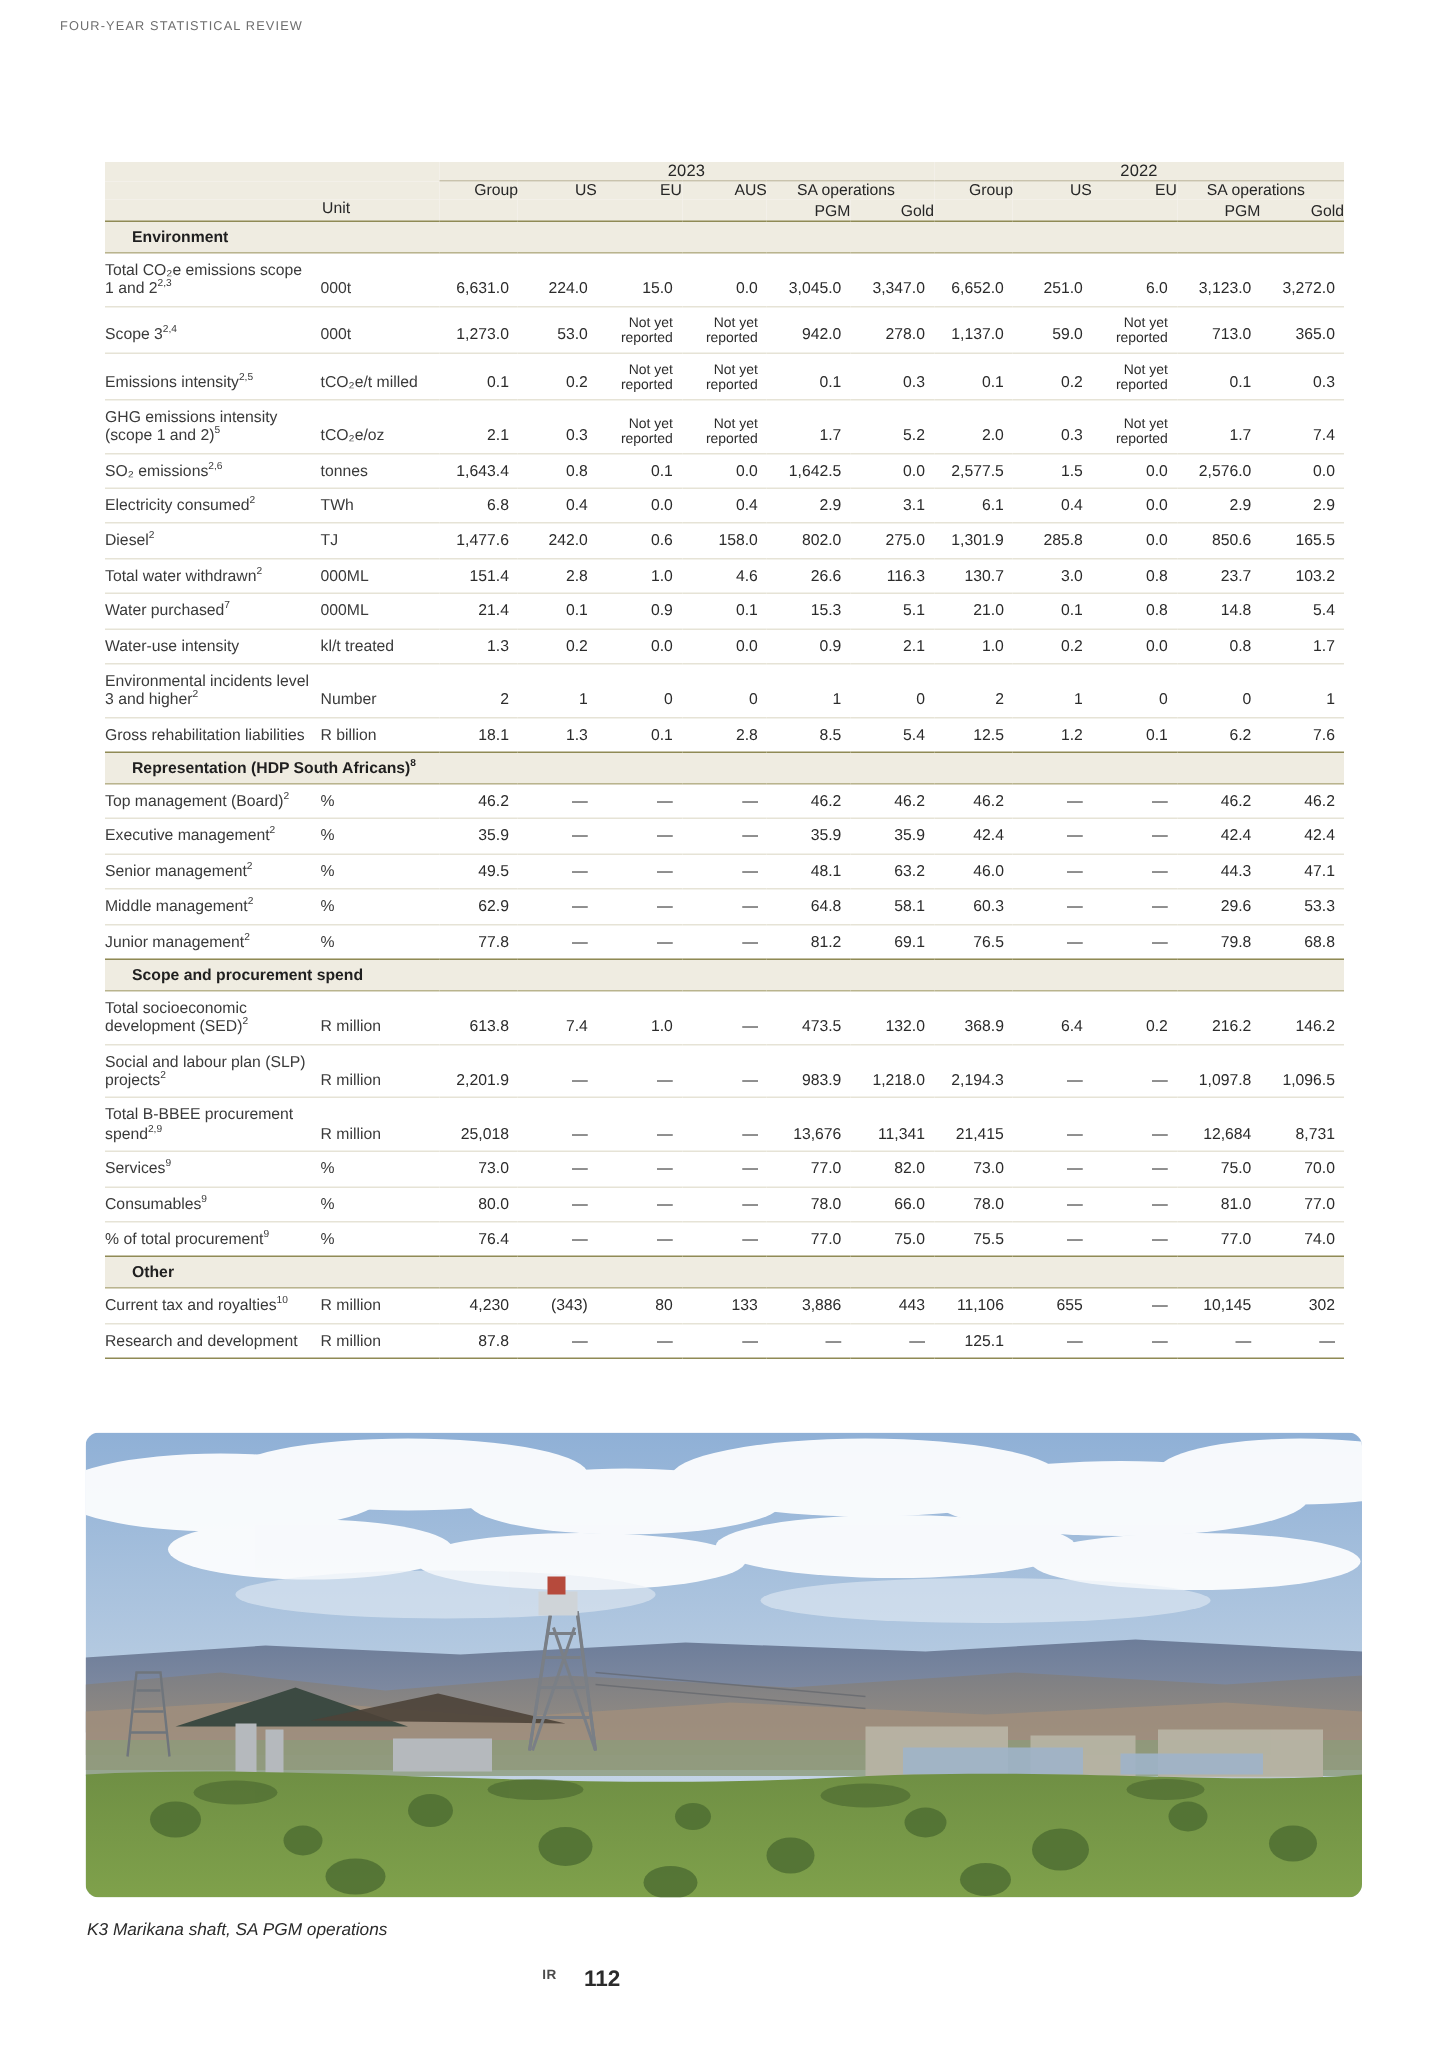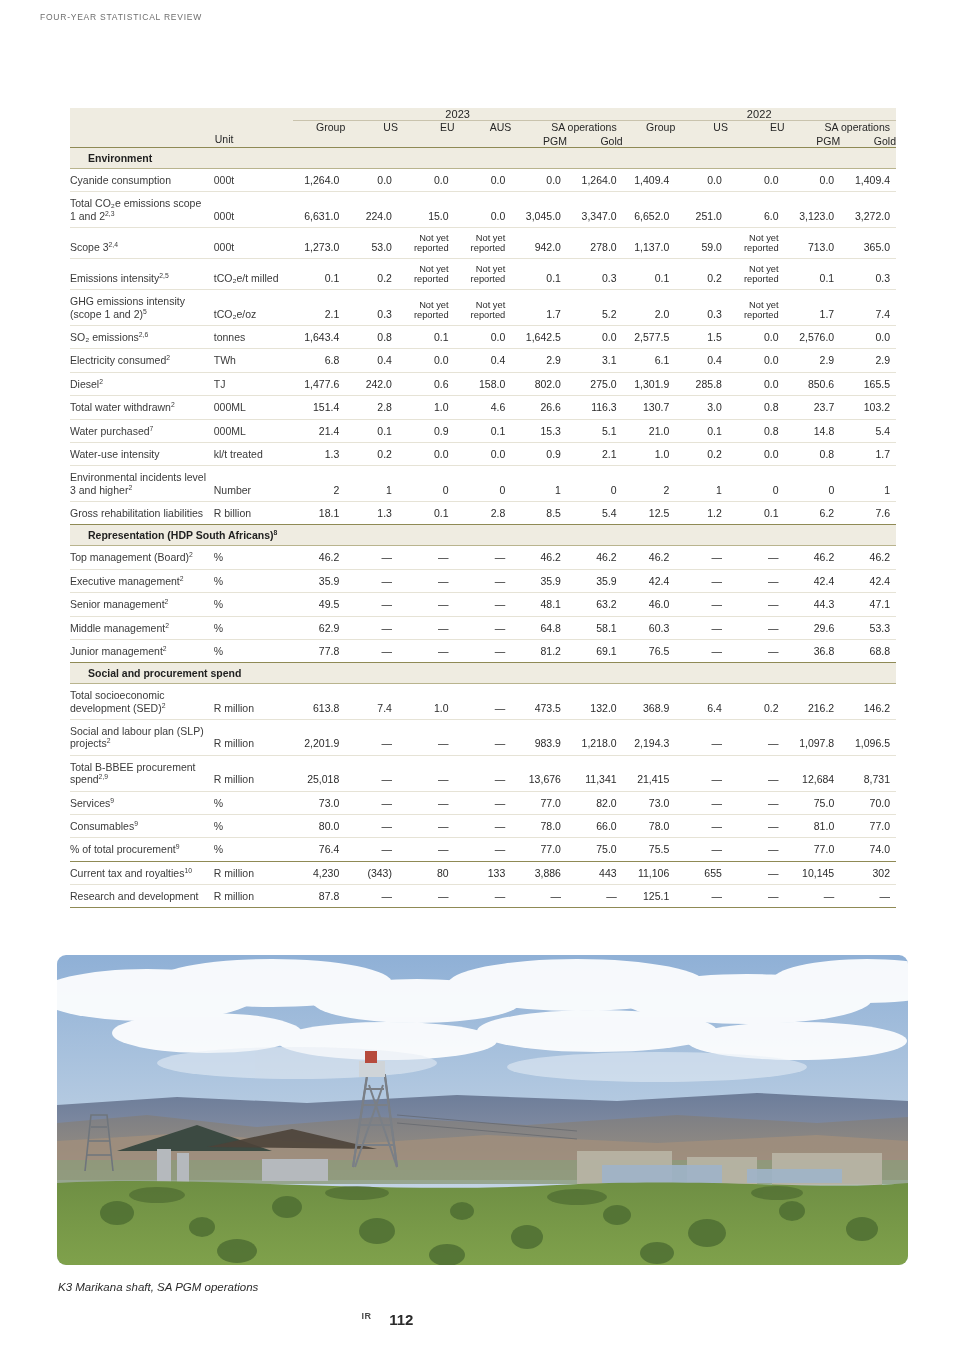--- a/index.html
+++ b/index.html
@@ -50,21 +50,21 @@
   .yr-title{
     text-align:center;font-weight:700;font-size:11px;
     color:#262626;padding:6px 0 4px 0;
     letter-spacing:.01em;
   }
   .yr-rule{border-bottom:1px solid #c9c3ad;}
   .col-hd{
     text-align:right;font-weight:700;font-size:10.5px;
     color:#262626;padding:4px 6px 1px 0;white-space:nowrap;
   }
-  .col-hd.sa{text-align:right;padding-right:6px;}
+  .col-hd.sa{text-align:center;padding-right:6px;}
   .col-hd.unit{text-align:left;padding-left:1px;padding-bottom:2px;}
   .sub-hd{
     text-align:right;font-weight:700;font-size:10.5px;
     color:#262626;padding:0 6px 3px 0;
   }
   .hdr-bottom td{border-bottom:1.6px solid #8f8a55;}
 
   
   tr.section td{
     background:#efece1;
@@ -174,35 +174,20 @@
             <td></td>
           <td class="sub-hd">PGM</td>
           <td class="sub-hd">Gold</td>
         </tr>
       </thead>
       <tbody id="table-body">
           <tr class="section">
             <td colspan="13">Environment</td>
           </tr>
           <tr class="data">
-            <td class="lbl">Cyanide consumption</td>
-            <td class="unit">000t</td>
-            <td class="num">1,264.0</td>
-            <td class="num">0.0</td>
-            <td class="num">0.0</td>
-            <td class="num">0.0</td>
-            <td class="num">0.0</td>
-            <td class="num">1,264.0</td>
-            <td class="num">1,409.4</td>
-            <td class="num">0.0</td>
-            <td class="num">0.0</td>
-            <td class="num">0.0</td>
-            <td class="num">1,409.4</td>
-          </tr>
-          <tr class="data">
             <td class="lbl">Total CO₂e emissions scope 1 and 2<sup>2,3</sup></td>
             <td class="unit">000t</td>
             <td class="num">6,631.0</td>
             <td class="num">224.0</td>
             <td class="num">15.0</td>
             <td class="num">0.0</td>
             <td class="num">3,045.0</td>
             <td class="num">3,347.0</td>
             <td class="num">6,652.0</td>
             <td class="num">251.0</td>
@@ -446,28 +431,28 @@
             <td class="unit">%</td>
             <td class="num">77.8</td>
             <td class="num">—</td>
             <td class="num">—</td>
             <td class="num">—</td>
             <td class="num">81.2</td>
             <td class="num">69.1</td>
             <td class="num">76.5</td>
             <td class="num">—</td>
             <td class="num">—</td>
-            <td class="num">36.8</td>
+            <td class="num">79.8</td>
             <td class="num">68.8</td>
           </tr>
           <tr class="sec-close">
             <td colspan="13"></td>
           </tr>
           <tr class="section">
-            <td colspan="13">Social and procurement spend</td>
+            <td colspan="13">Scope and procurement spend</td>
           </tr>
           <tr class="data">
             <td class="lbl">Total socioeconomic development (SED)<sup>2</sup></td>
             <td class="unit">R million</td>
             <td class="num">613.8</td>
             <td class="num">7.4</td>
             <td class="num">1.0</td>
             <td class="num">—</td>
             <td class="num">473.5</td>
             <td class="num">132.0</td>
@@ -547,20 +532,23 @@
             <td class="num">77.0</td>
             <td class="num">75.0</td>
             <td class="num">75.5</td>
             <td class="num">—</td>
             <td class="num">—</td>
             <td class="num">77.0</td>
             <td class="num">74.0</td>
           </tr>
           <tr class="sec-close">
             <td colspan="13"></td>
+          </tr>
+          <tr class="section">
+            <td colspan="13">Other</td>
           </tr>
           <tr class="data">
             <td class="lbl">Current tax and royalties<sup>10</sup></td>
             <td class="unit">R million</td>
             <td class="num">4,230</td>
             <td class="num">(343)</td>
             <td class="num">80</td>
             <td class="num">133</td>
             <td class="num">3,886</td>
             <td class="num">443</td>

